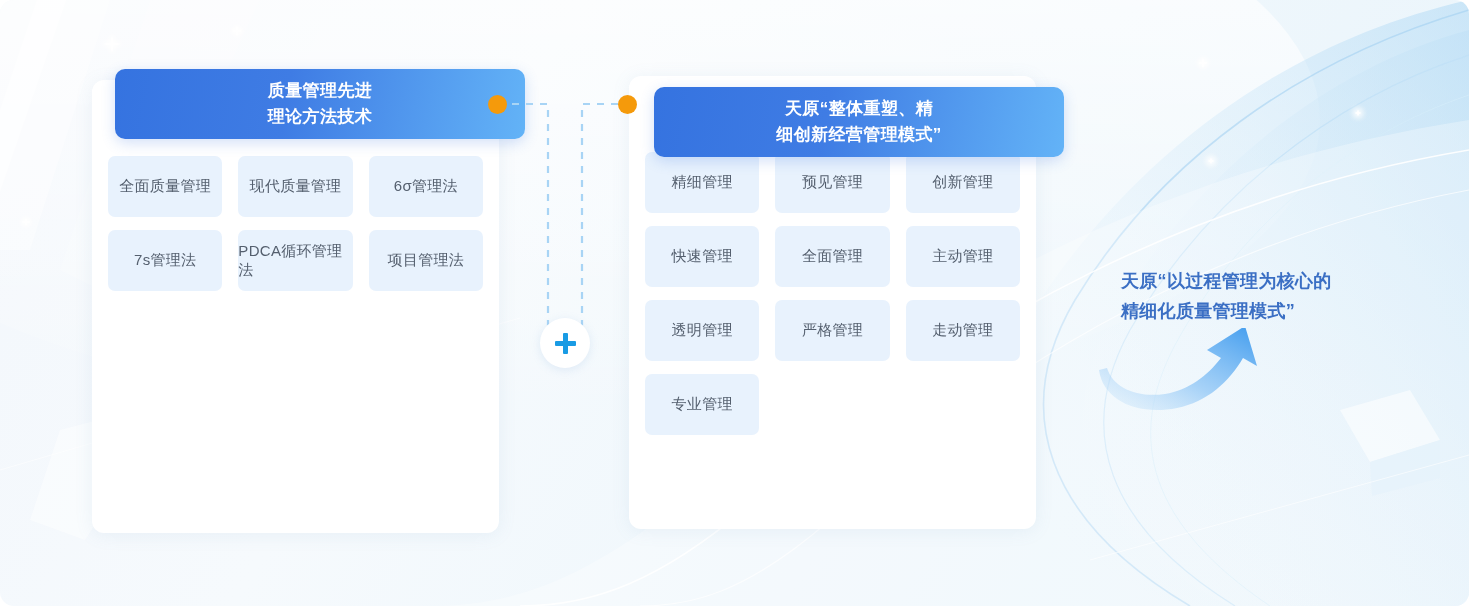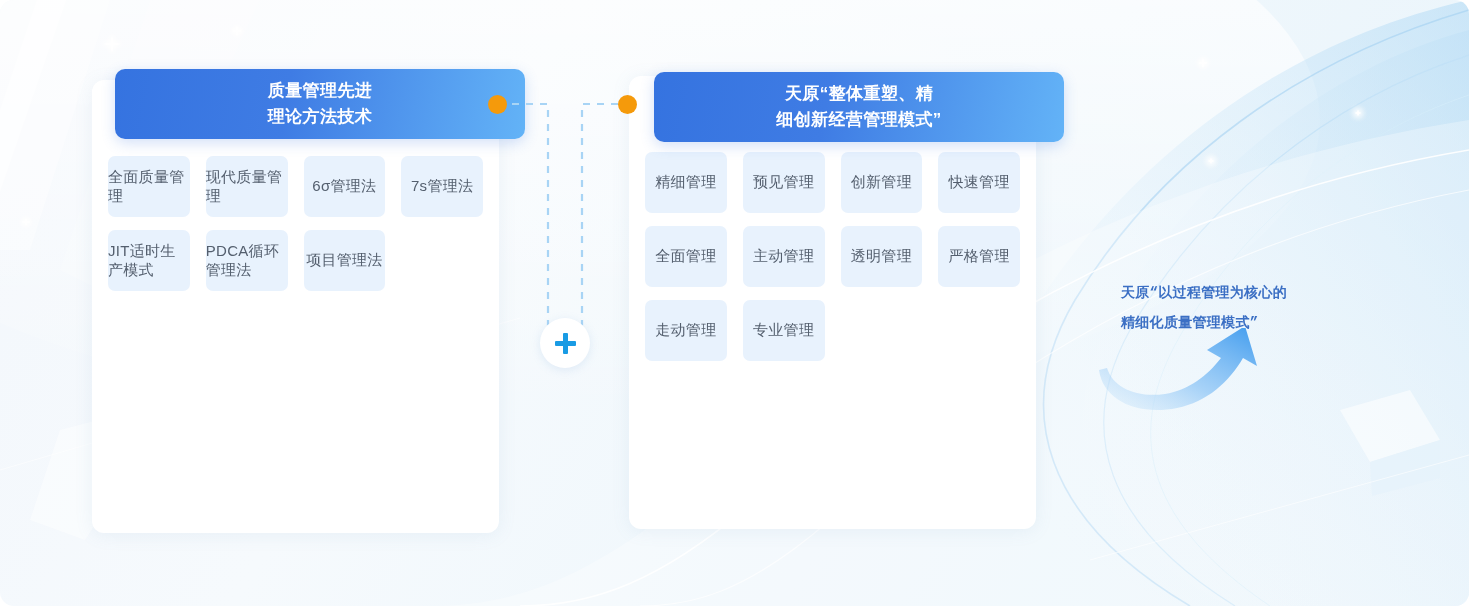--- a/index.html
+++ b/index.html
@@ -69,30 +69,30 @@
     font-size: 17px;
     font-weight: bold;
     line-height: 26px;
     letter-spacing: .4px;
     box-shadow: 0 4px 14px rgba(56,116,224,.22);
     white-space: pre-line;
     margin-left: 25px;
   }
   #header-left  { left: 90px;  top: 69px; width: 410px;
                   background: linear-gradient(100deg, #3573e0 0%, #3f7ce4 42%, #63b3f7 100%); }
-  #header-right { left: 629px; top: 72px; width: 410px;
+  #header-right { left: 629px; top: 87px; width: 410px;
                   background: linear-gradient(100deg, #3573e0 0%, #3f7ce4 42%, #63b3f7 100%); }
 
   .grid {
     position: absolute;
     left: 16px;
     right: 16px;
     top: 76px;
     display: grid;
-    grid-template-columns: 1fr 1fr 1fr 1fr;
+    grid-template-columns: 1fr 1fr 1fr;
     column-gap: 16px;
     row-gap: 13px;
   }
   .cell {
     height: 61px;
     border-radius: 7px;
     background: #e8f2fd;
     display: flex;
     align-items: center;
     justify-content: center;
@@ -130,29 +130,28 @@
     position: absolute;
     background: #199be4;
     border-radius: 1px;
   }
   #plus-badge .plus-v { width: 5px; height: 21px; }
   #plus-badge .plus-h { width: 21px; height: 5px; }
 
   
   #annotation {
     position: absolute;
-    left: 1121px; top: 278px;
+    left: 1121px; top: 266px;
     width: 240px;
     color: #3b6fc4;
-    font-size: 14px;
+    font-size: 18px;
     font-weight: bold;
     line-height: 30px;
     letter-spacing: .3px;
     white-space: pre-line;
-    font-family: Liberation Mono, monospace;
   }
   #arrow-graphic {
     position: absolute;
     left: 1095px; top: 328px;
     width: 180px; height: 92px;
   }
   #arrow-graphic svg { display: block; }
 </style>
 </head>
 <body>
@@ -222,23 +221,20 @@
           <span>全面质量管理</span>
         </div>
         <div class="cell">
           <span>现代质量管理</span>
         </div>
         <div class="cell">
           <span>6σ管理法</span>
         </div>
         <div class="cell">
           <span>7s管理法</span>
-        </div>
-        <div class="cell">
-          <span>JIT适时生产模式</span>
         </div>
         <div class="cell">
           <span>PDCA循环管理法</span>
         </div>
         <div class="cell">
           <span>项目管理法</span>
         </div>
       </div>
   </div>
   <div class="panel-header" id="header-left">质量管理先进

